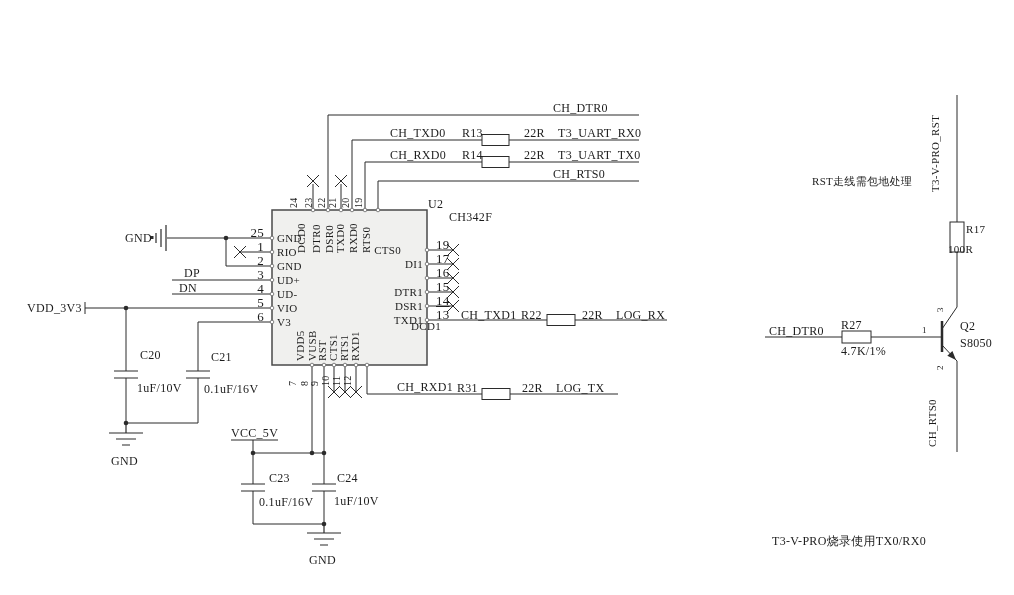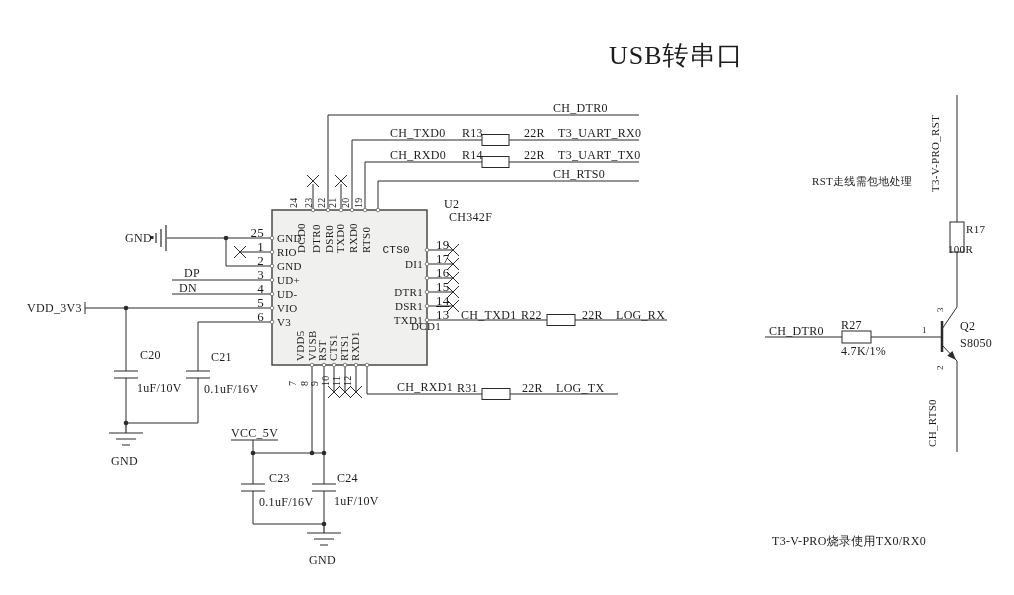--- a/index.html
+++ b/index.html
@@ -102,34 +102,33 @@
         <circle cx="427" cy="320" r="1.8"></circle>
       <circle cx="312" cy="365" r="1.8"></circle>
         <circle cx="324" cy="365" r="1.8"></circle>
         <circle cx="334" cy="365" r="1.8"></circle>
       <circle cx="345" cy="365" r="1.8"></circle>
         <circle cx="356" cy="365" r="1.8"></circle>
         <circle cx="367" cy="365" r="1.8"></circle>
     </g>
   </svg>
 
-  <div class="title" style="left:609px;top:38px;">USB转串口</div>
 
   <span class="lbl" style="left:553px;top:101px;">CH_DTR0</span>
   <span class="lbl" style="left:390px;top:126px;">CH_TXD0</span>
   <span class="lbl" style="left:462px;top:126px;text-align:center;">R13</span>
   <span class="lbl" style="left:524px;top:126px;">22R</span>
   <span class="lbl" style="left:558px;top:126px;">T3_UART_RX0</span>
   <span class="lbl" style="left:390px;top:148px;">CH_RXD0</span>
   <span class="lbl" style="left:462px;top:148px;">R14</span>
   <span class="lbl" style="left:524px;top:148px;">22R</span>
   <span class="lbl" style="left:558px;top:148px;">T3_UART_TX0</span>
   <span class="lbl" style="left:553px;top:167px;">CH_RTS0</span>
 
-  <span class="lbl" style="left:444px;top:197px;">U2</span>
+  <span class="lbl" style="left:428px;top:197px;">U2</span>
   <span class="lbl" style="left:449px;top:210px;">CH342F</span>
 
   <span class="lbl" style="left:125px;top:231px;">GND</span>
   <span class="lbl" style="left:184px;top:266px;">DP</span>
   <span class="lbl" style="left:179px;top:281px;">DN</span>
   <span class="lbl" style="left:27px;top:301px;">VDD_3V3</span>
 
   <span class="lbl" style="left:140px;top:348px;">C20</span>
   <span class="lbl" style="left:137px;top:381px;">1uF/10V</span>
   <span class="lbl" style="left:211px;top:350px;">C21</span>
@@ -199,21 +198,21 @@
   <span class="lbl t11" style="left:277px;top:301px;">VIO</span>
   <span class="lbl t11" style="left:277px;top:315px;">V3</span>
 
   <span class="lbl sm" style="left:436px;top:238px;">19</span>
   <span class="lbl sm" style="left:436px;top:252px;">17</span>
   <span class="lbl sm" style="left:436px;top:266px;">16</span>
   <span class="lbl sm" style="left:436px;top:280px;">15</span>
   <span class="lbl sm" style="left:436px;top:294px;text-decoration:underline;">14</span>
   <span class="lbl sm" style="left:436px;top:308px;">13</span>
 
-  <span class="lbl t11 ra" style="left:360px;top:243px;width:50px;font-family:Liberation Mono, monospace;">CTS0</span>
+  <span class="lbl t11 ra" style="left:351px;top:243px;width:50px;">CTS0</span>
   <span class="lbl t11 ra" style="left:373px;top:257px;width:50px;">DI1</span>
   <span class="lbl t11 ra" style="left:391px;top:271px;width:50px;margin-top:48px;">DCD1</span>
   <span class="lbl t11 ra" style="left:373px;top:285px;width:50px;">DTR1</span>
   <span class="lbl t11 ra" style="left:373px;top:299px;width:50px;">DSR1</span>
   <span class="lbl t11 ra" style="left:373px;top:313px;width:50px;">TXD1</span>
 
   <span class="v sm" style="left:299px;top:374px;">7</span>
   <span class="v sm" style="left:311px;top:374px;">8</span>
   <span class="v sm" style="left:321px;top:374px;">9</span>
   <span class="v sm" style="left:332px;top:374px;">10</span>

